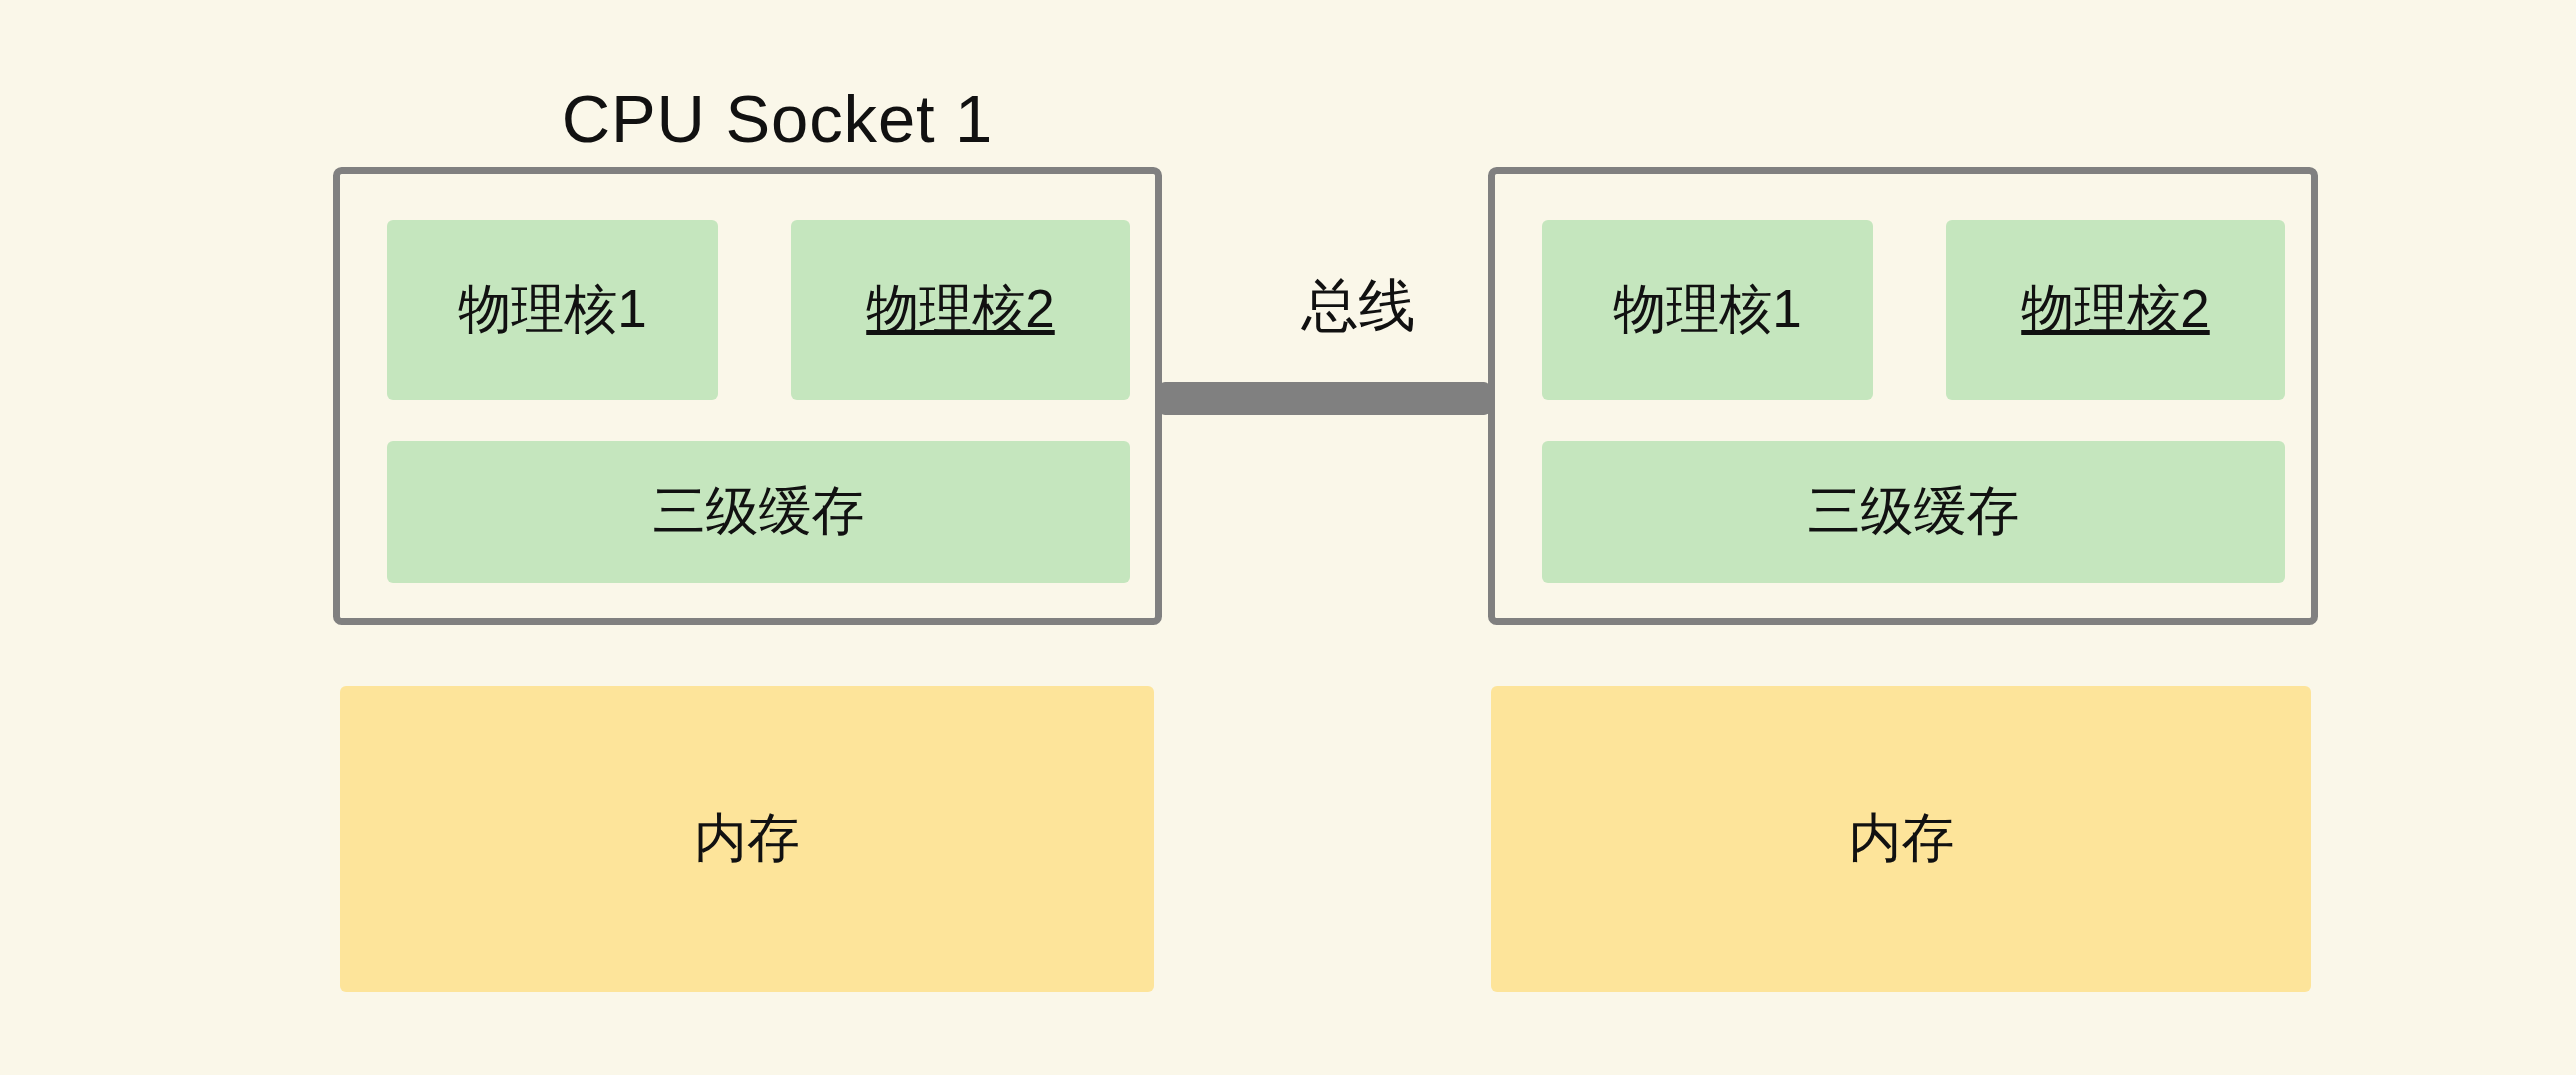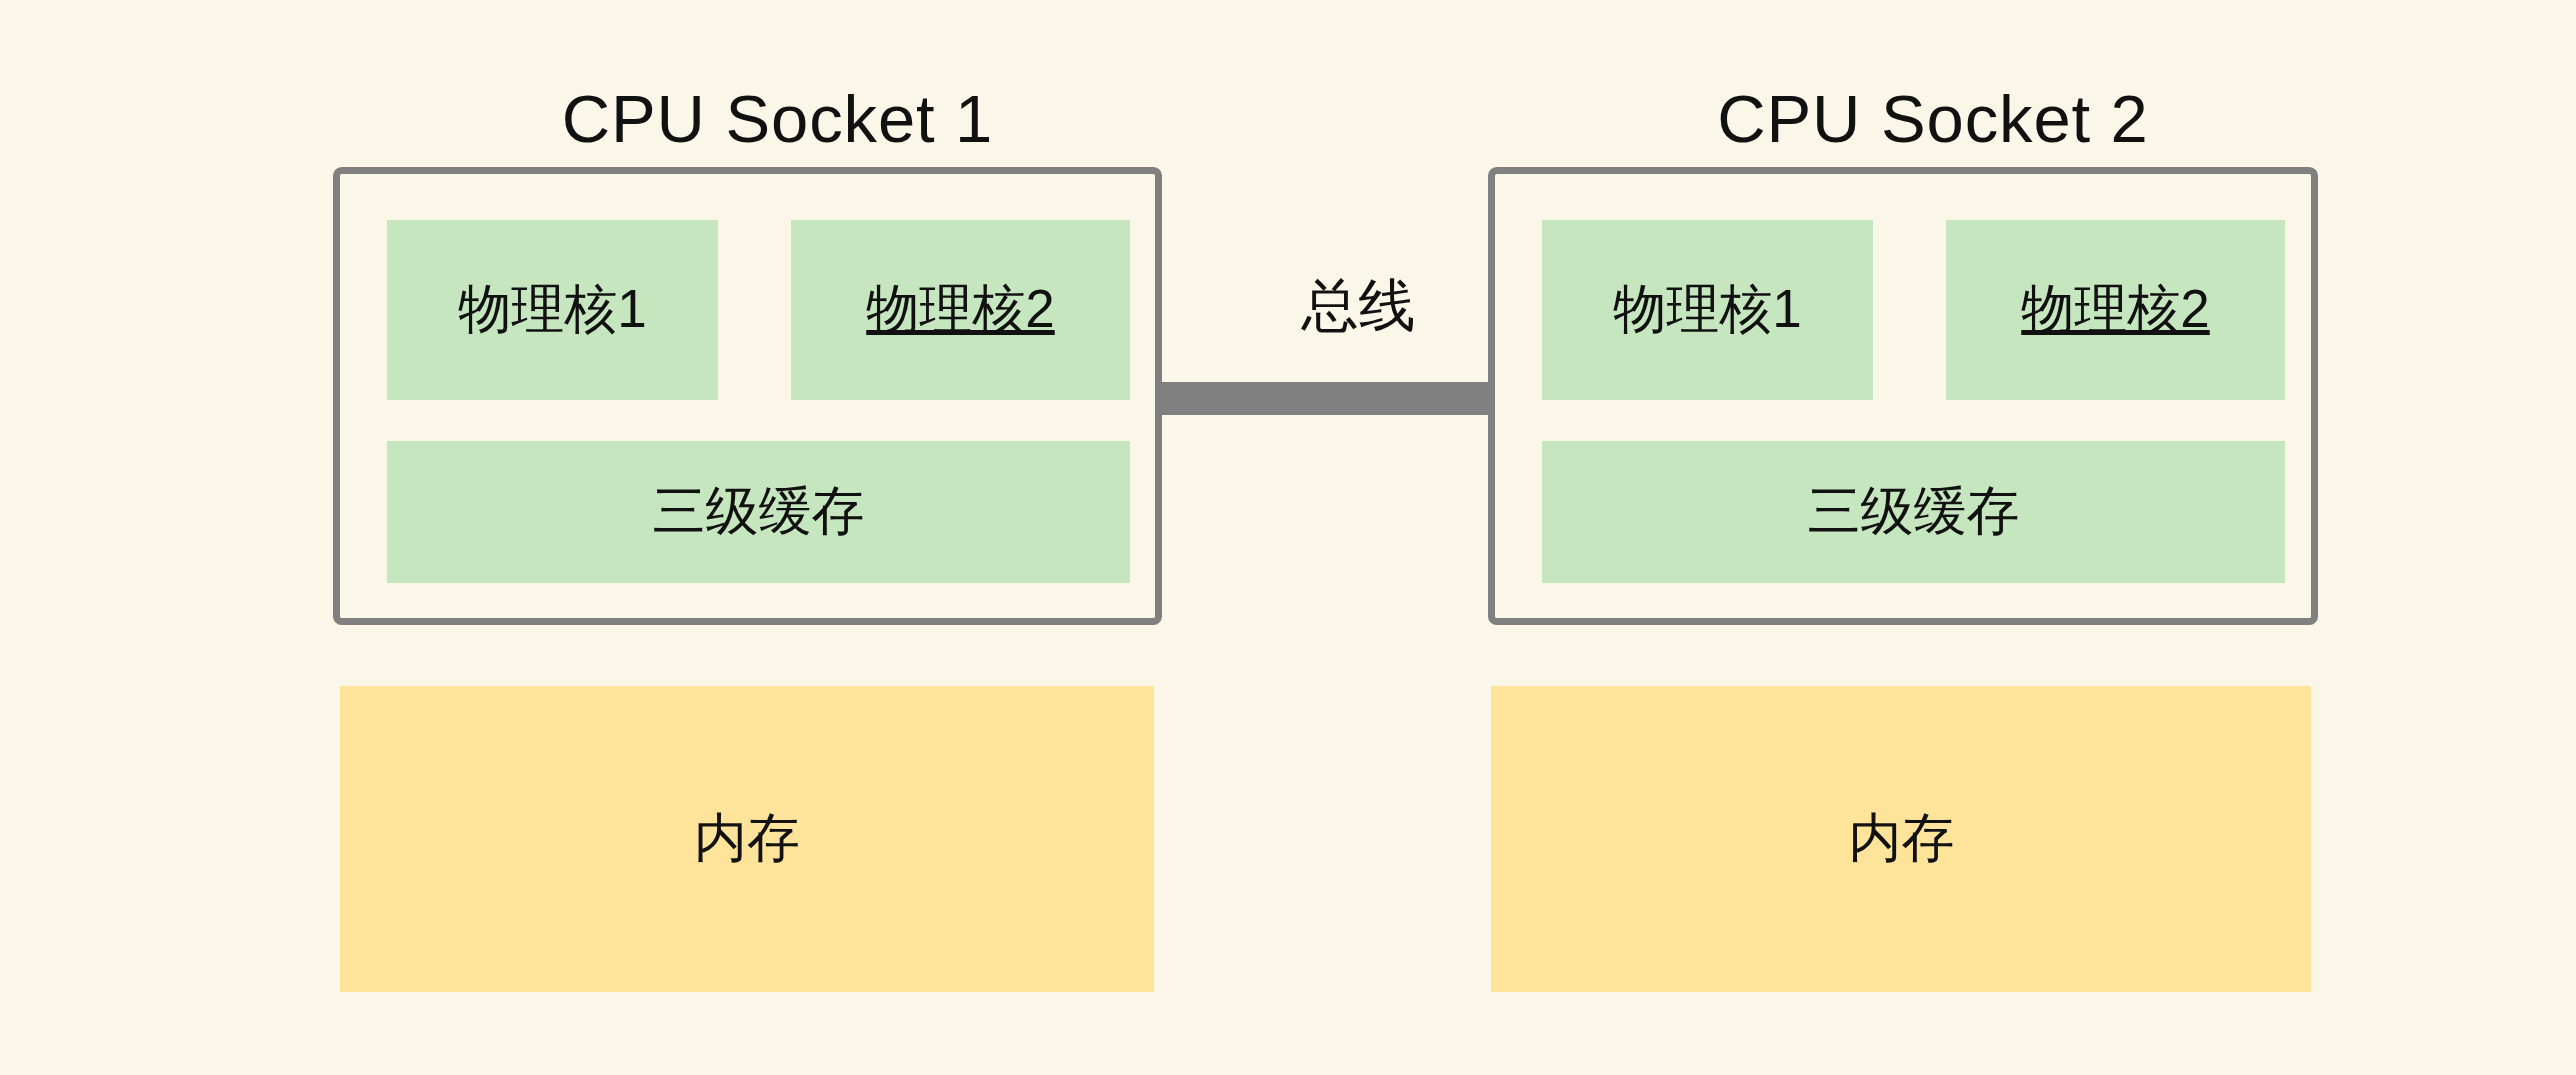--- a/index.html
+++ b/index.html
@@ -1,15 +1,15 @@
 <!DOCTYPE html>
 <html style="--background: #FAF7E9; --core-fill: #C5E6BE; --cache-fill: #C5E6BE; --memory-fill: #FDE49A; --border: #808080; --bus: #808080; --text: #111111;font-size:13.7px"><head>
 <meta charset="utf-8">
 <style>
-  * { margin: 0; padding: 0; box-sizing: border-box; }
+  * { margin: 0; padding: 0; box-sizing: border-box; border-radius: 6px; }
   html, body { width: 2576px; height: 1075px; }
   body {
     background: var(--background, #FAF7E9);
     font-family: "Liberation Sans", "DejaVu Sans", sans-serif;
     color: var(--text, #111111);
     overflow: hidden;
   }
   .canvas {
     position: relative;
     width: 2576px;
@@ -117,21 +117,20 @@
       <div class="core core-2">物理核2</div>
       <div class="cache">三级缓存</div>
     </div>
     <div class="memory m1">内存</div>
   </div>
 
   <div class="bus-label">总线</div>
   <div class="bus-bar"></div>
 
   <div class="socket-group s2">
-    <div class="socket-title">CPU Socket 2</div>
     <div class="socket-box">
       <div class="core core-1">物理核1</div>
       <div class="core core-2">物理核2</div>
       <div class="cache">三级缓存</div>
     </div>
     <div class="memory m2">内存</div>
   </div>
 
 </div>
 

